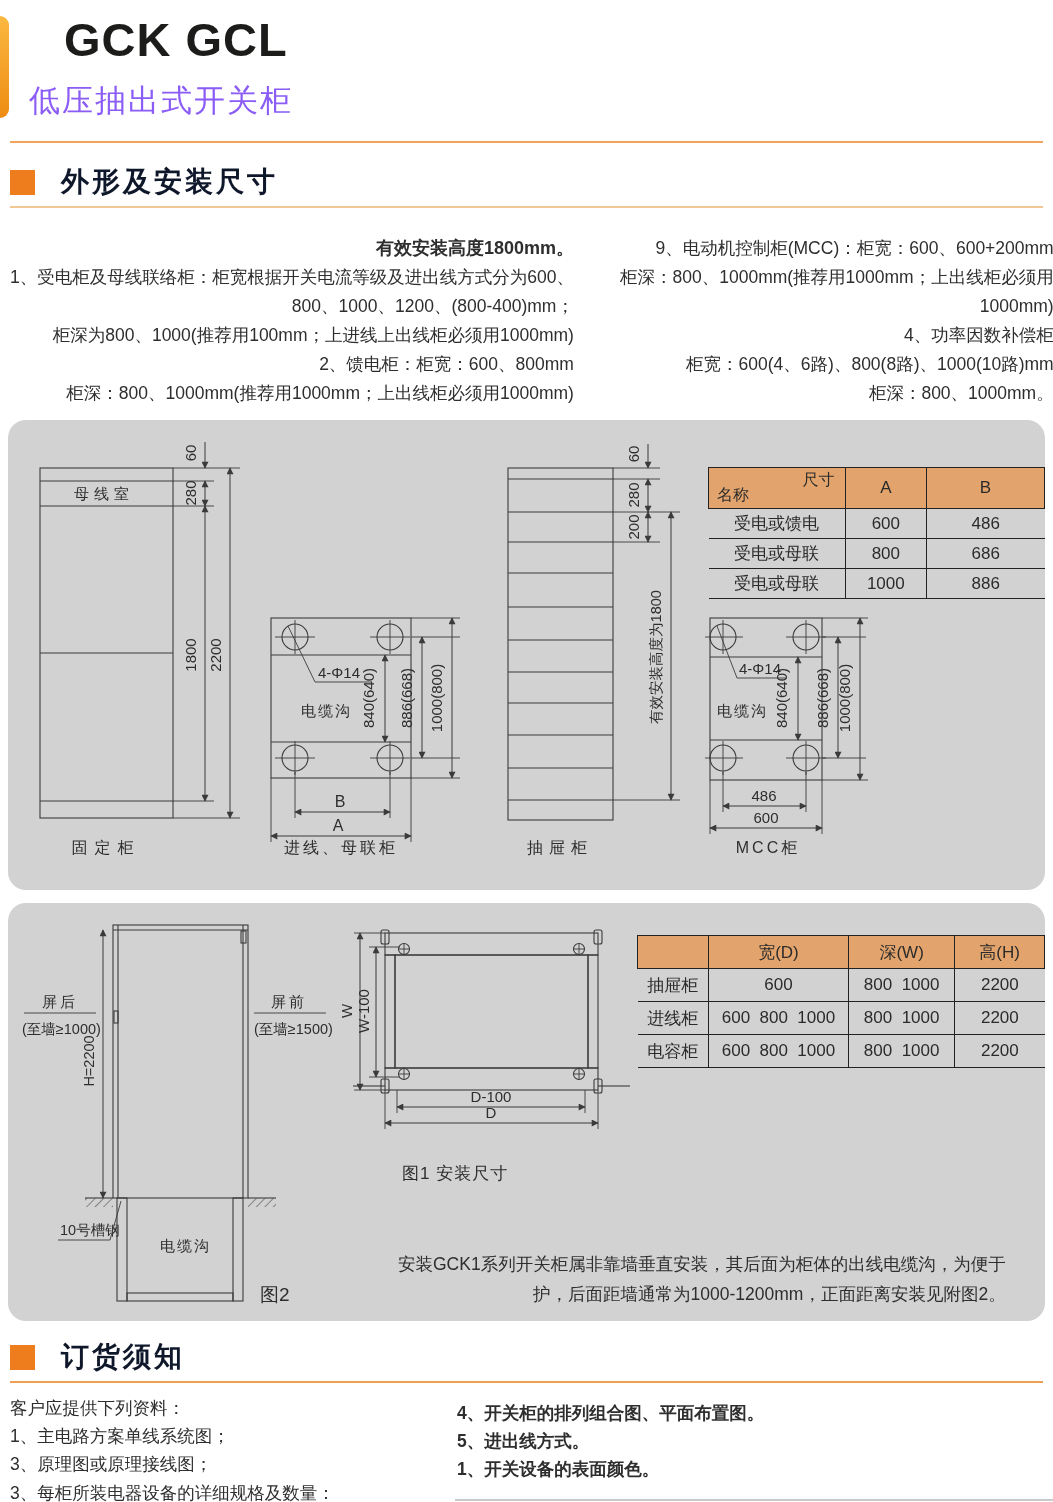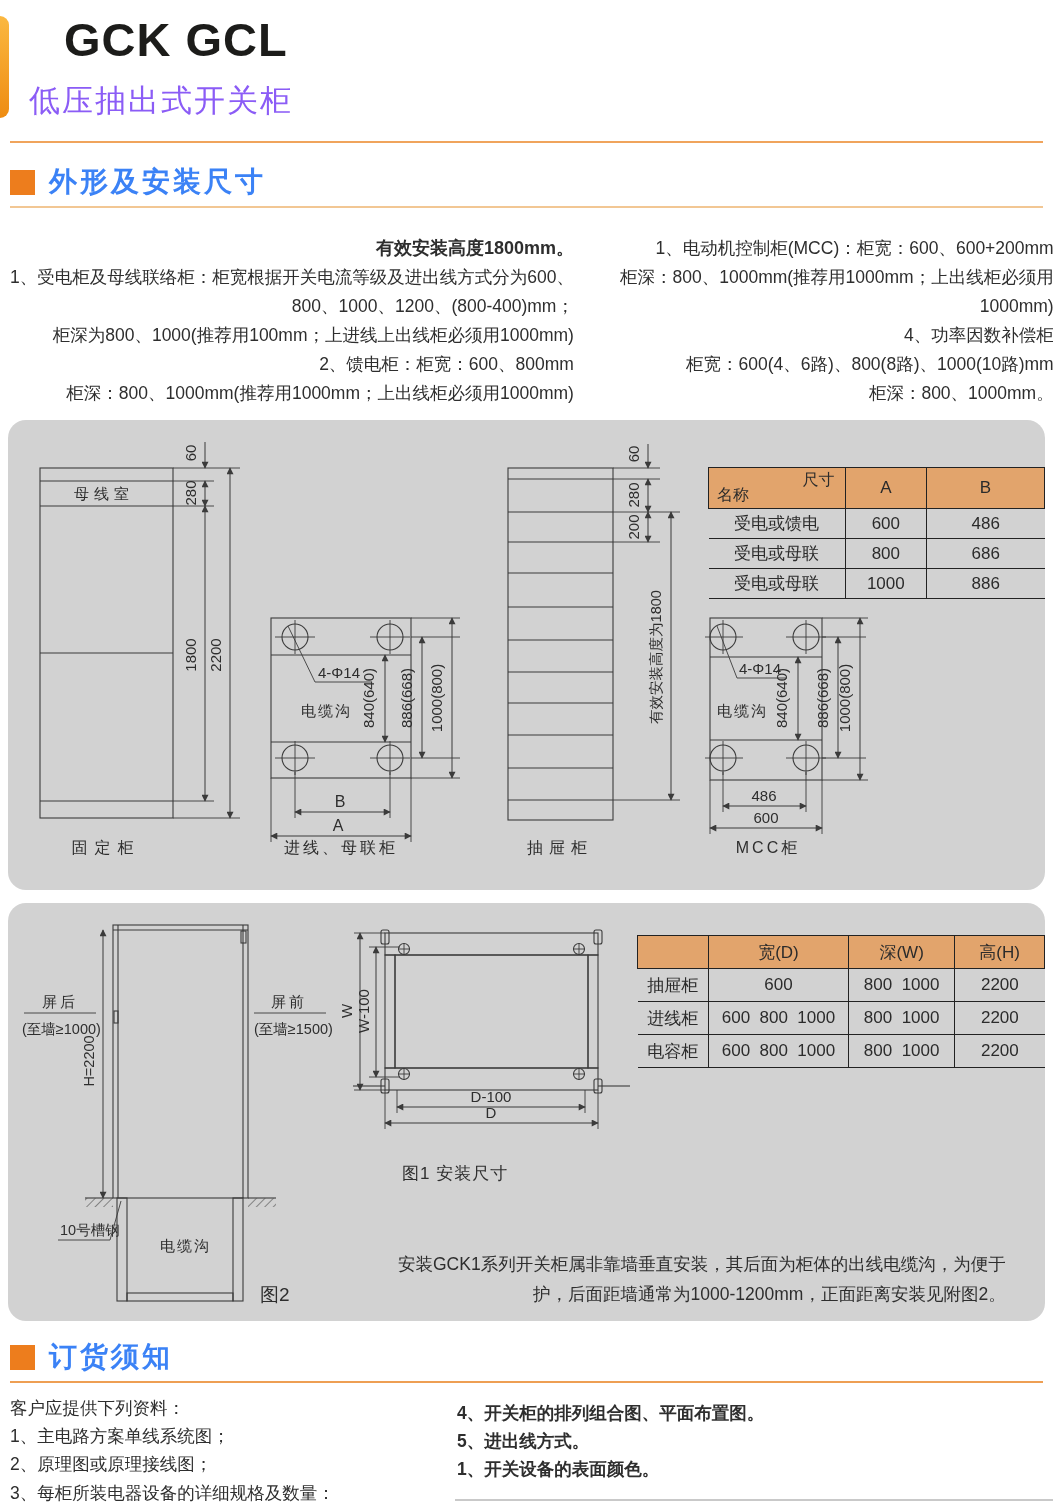--- a/index.html
+++ b/index.html
@@ -10,21 +10,21 @@
   
   .accent-bar{left:0;top:16px;width:9px;height:102px;border-radius:0 12px 12px 0;
               background:linear-gradient(180deg,#FBB840,#EE8C12);}
   .page-title{left:28px;top:12px;font-size:47px;font-weight:bold;color:#1c1c1a;letter-spacing:1px;margin-left:36px;}
   .page-subtitle{left:29px;top:80px;font-size:31px;color:#8b5cf6;letter-spacing:2px;}
   .rule-top{left:10px;top:141px;width:1033px;height:2px;background:#F0A45C;}
 
   
   .sec-head{display:flex;align-items:center;gap:14px;}
   .sec-square{width:25px;height:25px;background:#ED7D1D;}
-  .sec-title{font-size:28px;font-weight:bold;color:#3b82f6;letter-spacing:3px;}
+  .sec-title{font-size:28px;font-weight:bold;color:#0f172a;letter-spacing:3px;margin-left:12px;}
   .sec-rule1{left:10px;top:206px;width:1033px;height:2px;background:#F2C794;}
   .sec-rule2{left:10px;top:1381px;width:1033px;height:2px;background:#EE9F53;}
 
   
   .spec-col{line-height:29px;font-size:17.5px;color:#2e2e2e;}
   .spec-line{white-space:nowrap;text-align:right;}
   .spec-intro{font-weight:bold;font-size:18px;}
   .ind-l{padding-left:26px;}
   .ind-r{padding-left:42px;}
 
@@ -89,21 +89,21 @@
 
   <div class="abs spec-col" style="left:10px;top:234px;">
     <div class="spec-line spec-intro">有效安装高度1800mm。</div>
     <div class="spec-line">1、受电柜及母线联络柜：柜宽根据开关电流等级及进出线方式分为600、</div>
     <div class="spec-line ind-l">800、1000、1200、(800-400)mm；</div>
     <div class="spec-line ind-l">柜深为800、1000(推荐用100mm；上进线上出线柜必须用1000mm)</div>
     <div class="spec-line">2、馈电柜：柜宽：600、800mm</div>
     <div class="spec-line ind-l">柜深：800、1000mm(推荐用1000mm；上出线柜必须用1000mm)</div>
   </div>
   <div class="abs spec-col" style="left:578px;top:234px;">
-    <div class="spec-line">1、电动机控制柜(MCC)：柜宽：600、600+200mm</div>
+    <div class="spec-line">9、电动机控制柜(MCC)：柜宽：600、600+200mm</div>
     <div class="spec-line ind-r">柜深：800、1000mm(推荐用1000mm；上出线柜必须用</div>
     <div class="spec-line ind-r">1000mm)</div>
     <div class="spec-line">4、功率因数补偿柜</div>
     <div class="spec-line ind-r">柜宽：600(4、6路)、800(8路)、1000(10路)mm</div>
     <div class="spec-line ind-r">柜深：800、1000mm。</div>
   </div>
 
   <div class="panel panel1">
     <svg class="layer" width="1037" height="470" viewBox="0 0 1037 470">
       <defs>
@@ -408,21 +408,21 @@
 
   <div class="abs sec-head" style="left:10px;top:1338px;">
     <span class="sec-square"></span>
     <span class="sec-title">订货须知</span>
   </div>
   <div class="abs sec-rule2"></div>
 
   <div class="abs order-col" style="left:10px;top:1394px;">
     <div class="order-line">客户应提供下列资料：</div>
     <div class="order-line">1、主电路方案单线系统图；</div>
-    <div class="order-line">2、原理图或原理接线图；</div>
+    <div class="order-line">3、原理图或原理接线图；</div>
     <div class="order-line">3、每柜所装电器设备的详细规格及数量：</div>
   </div>
   <div class="abs order-col" style="left:457px;top:1399px;font-weight:bold;">
     <div class="order-line">4、开关柜的排列组合图、平面布置图。</div>
     <div class="order-line">5、进出线方式。</div>
     <div class="order-line">1、开关设备的表面颜色。</div>
   </div>
 
   <div class="abs footer-rule"></div>
 </div>

